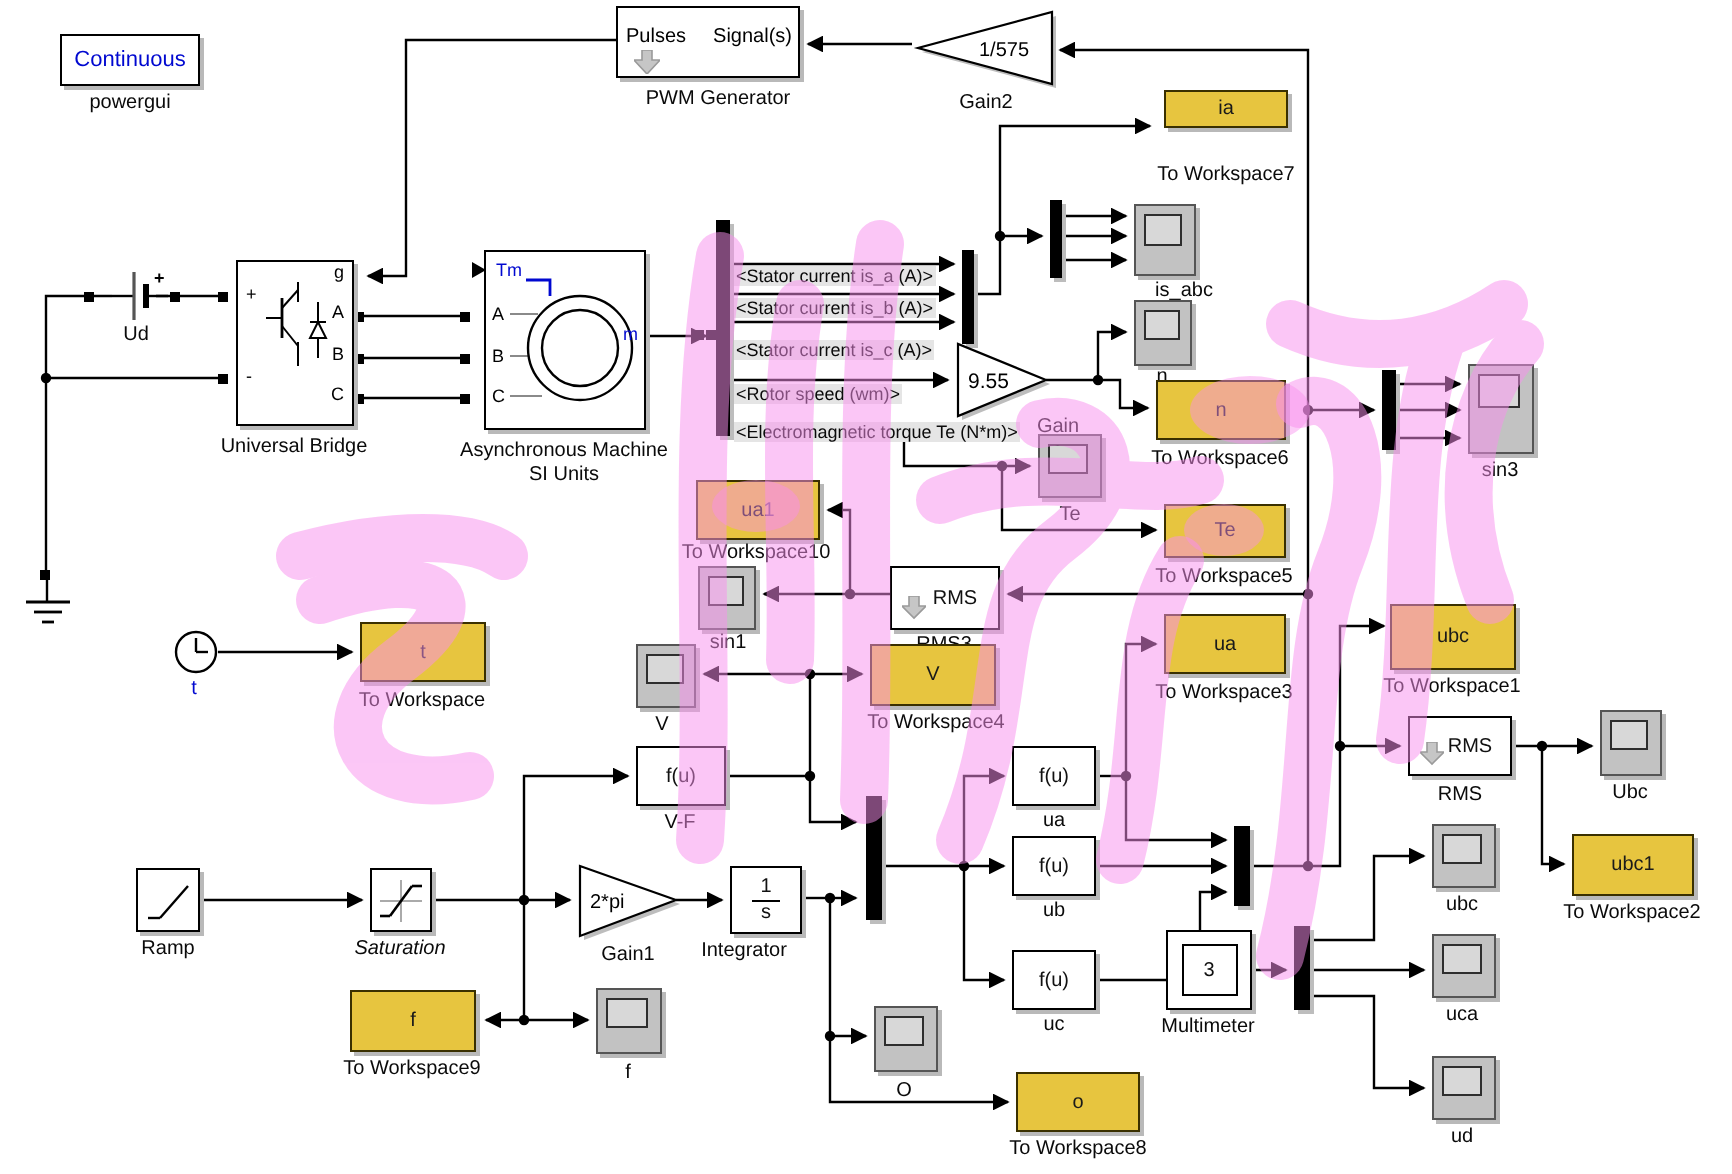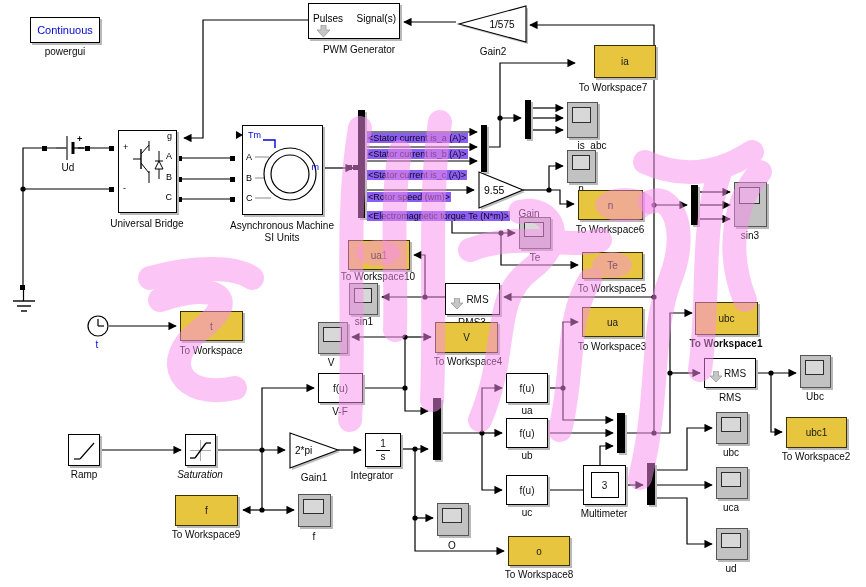--- a/index.html
+++ b/index.html
@@ -7,21 +7,21 @@
           font-family:"Liberation Sans",sans-serif;color:#111;}
   #wires{position:absolute;left:0;top:0;z-index:1;}
   .blk{position:absolute;background:#fff;border:1px solid #000;box-shadow:2px 2px 0 #b9b9b9;
        display:flex;align-items:center;justify-content:center;font-size:10px;z-index:2;box-sizing:border-box;}
   .ws{position:absolute;background:#e7c53f;border:1px solid #3a3000;box-shadow:2px 2px 0 #b9b9b9;
       display:flex;align-items:center;justify-content:center;font-size:10px;color:#1a1a1a;z-index:2;box-sizing:border-box;}
   .scope{position:absolute;background:#c2c2c2;border:1px solid #555;box-shadow:2px 2px 0 #b9b9b9;z-index:2;box-sizing:border-box;}
   .screen{position:absolute;left:4px;top:4px;width:60%;height:42%;background:#d8d8d8;border:1px solid #2e2e2e;}
   .bar{position:absolute;background:#000;box-shadow:2px 2px 0 #bdbdbd;z-index:2;}
   .lbl{position:absolute;transform:translateX(-50%);font-size:10px;white-space:nowrap;z-index:2;color:#0a0a0a;}
-  .slbl{position:absolute;font-size:9px;white-space:nowrap;background:#8b5cf6;z-index:2;color:#0a0a0a;padding:0 1px;}
+  .slbl{position:absolute;font-size:9px;white-space:nowrap;background:#e5e5e5;z-index:2;color:#0a0a0a;padding:0 1px;}
   .port{position:absolute;font-size:9px;z-index:3;color:#000;}
   .blue{color:#0008d0;}
   .gainsvg{position:absolute;z-index:2;overflow:visible;}
   #wm{position:absolute;left:0;top:0;z-index:5;pointer-events:none;}
 </style>
 </head>
 <body>
 
 <div id="canvas">
 
@@ -250,21 +250,21 @@
   <div class="slbl" style="left:367px;top:192px;">&lt;Rotor speed (wm)&gt;</div>
   <div class="slbl" style="left:367px;top:211px;">&lt;Electromagnetic torque Te (N*m)&gt;</div>
 
   <svg class="gainsvg" width="52" height="44" style="left:477px;top:170px;">
     <polygon points="4,4 4,40 48,22" fill="#bdbdbd"></polygon>
     <polygon points="2,2 2,38 46,20" fill="#fff" stroke="#000" stroke-width="1.1"></polygon>
     <text x="7" y="24" font-size="10.5">9.55</text>
   </svg>
   <div class="lbl" style="left:509px;top:208px;background:transparent;margin-left:20px;">Gain</div>
 
-  <div class="ws" style="left:582px;top:45px;width:62px;height:33px;margin-left:12px;">
+  <div class="ws" style="left:582px;top:45px;width:62px;height:19px;">
       <span>ia</span>
     </div>
   <div class="lbl" style="left:613px;top:82px;">To Workspace7</div>
 
   <div class="scope" style="left:567px;top:102px;width:31px;height:36px;">
       <div class="screen"></div>
     </div>
   <div class="lbl" style="left:582px;top:140px;padding-left:20px;">is_abc</div>
 
   <div class="scope" style="left:567px;top:150px;width:29px;height:33px;">
@@ -293,21 +293,21 @@
   <div class="lbl" style="left:612px;top:341px;">To Workspace3</div>
 
   <div class="scope" style="left:734px;top:182px;width:33px;height:45px;">
       <div class="screen" style="height:36%;"></div>
     </div>
   <div class="lbl" style="left:750px;top:230px;">sin3</div>
 
   <div class="ws" style="left:695px;top:302px;width:63px;height:33px;">
       <span>ubc</span>
     </div>
-  <div class="lbl" style="left:726px;top:338px;font-weight:bold;">To Workspace1</div>
+  <div class="lbl" style="left:726px;top:338px;">To Workspace1</div>
 
   <div class="blk" style="left:704px;top:358px;width:52px;height:30px;">
     <svg width="12" height="12" style="position:absolute;left:5px;top:12px;">
         <polygon points="3.5,0 8.5,0 8.5,5 12,5 6,11 0,5 3.5,5" fill="#c6c6c6" stroke="#9a9a9a" stroke-width="0.8"></polygon>
       </svg>
     <span style="margin-left:10px;">RMS</span>
   </div>
   <div class="lbl" style="left:730px;top:392px;">RMS</div>
 
   <div class="scope" style="left:800px;top:355px;width:31px;height:33px;">

